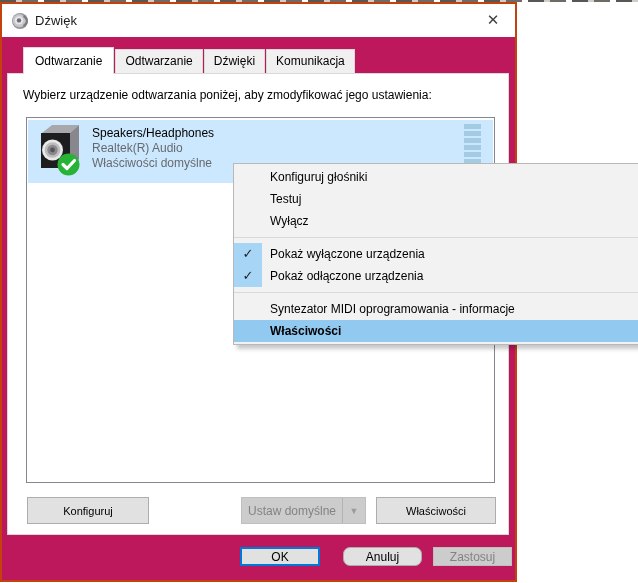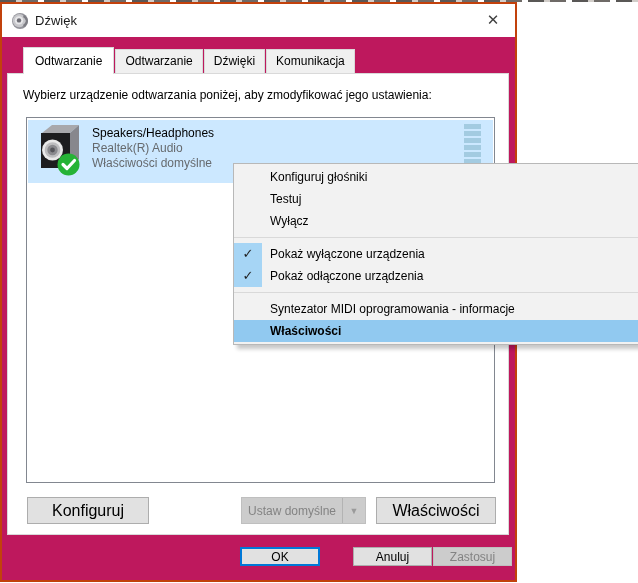--- a/index.html
+++ b/index.html
@@ -59,41 +59,41 @@
   .device-lines{position:absolute;left:64px;top:6px;line-height:15px;}
   .device-name{color:#000;}
   .device-sub{color:#666a6e;}
   .meter{position:absolute;left:436px;top:4px;width:17px;}
   .meter span{display:block;height:5px;margin-bottom:2px;background:#a3cbe1;}
   
   .btn{
     position:absolute;height:27px;box-sizing:border-box;
     background:#e1e1e1;border:1px solid #adadad;
     display:flex;align-items:center;justify-content:center;
-    font-size:16px;color:#000;
+    font-size:11px;color:#000;
   }
   .btn-configure{left:19px;top:423px;width:122px;}
   .split-btn{
     position:absolute;left:233px;top:423px;width:125px;height:27px;box-sizing:border-box;
     background:#cccccc;border:1px solid #bfbfbf;display:flex;
   }
   .split-main{flex:1;display:flex;align-items:center;justify-content:center;color:#838383;}
   .split-arrow{
     width:22px;border-left:1px solid #b3b3b3;display:flex;align-items:center;justify-content:center;
     color:#9a9a9a;font-size:9px;
   }
   .btn-properties{left:368px;top:423px;width:120px;}
   
   .footer-btn{
     position:absolute;top:543px;height:19px;box-sizing:border-box;
     background:#e1e1e1;border:1px solid #adadad;
     display:flex;align-items:center;justify-content:center;color:#000;
   }
   .footer-ok{left:238px;width:80px;border:2px solid #0078d7;}
-  .footer-cancel{left:351px;width:79px;}
+  .footer-cancel{left:341px;width:79px;border-radius:7px;}
   .footer-apply{left:431px;width:79px;background:#cccccc;border-color:#bfbfbf;color:#838383;}
   
   .context-menu{
     position:absolute;left:233px;top:163px;width:412px;z-index:20;
     background:#f2f2f2;border:1px solid #b8b8b8;box-sizing:border-box;
     padding:2px 0;box-shadow:4px 4px 4px rgba(0,0,0,0.22);
   }
   .menu-item{
     position:relative;height:22px;line-height:22px;padding-left:36px;color:#000;
   }

